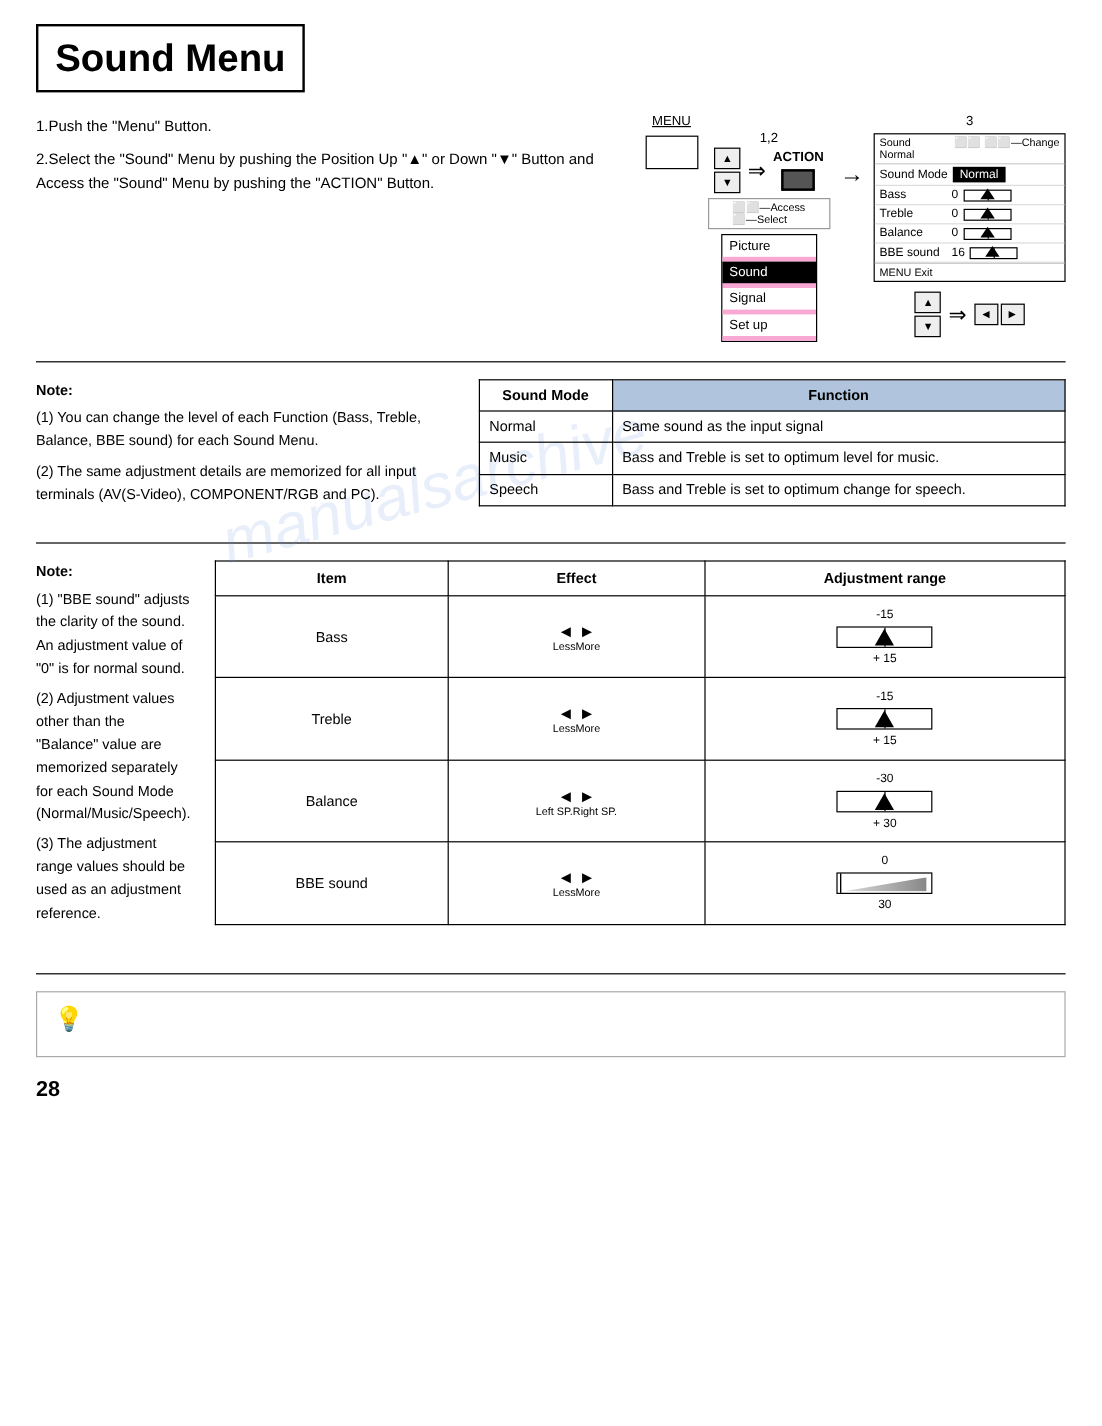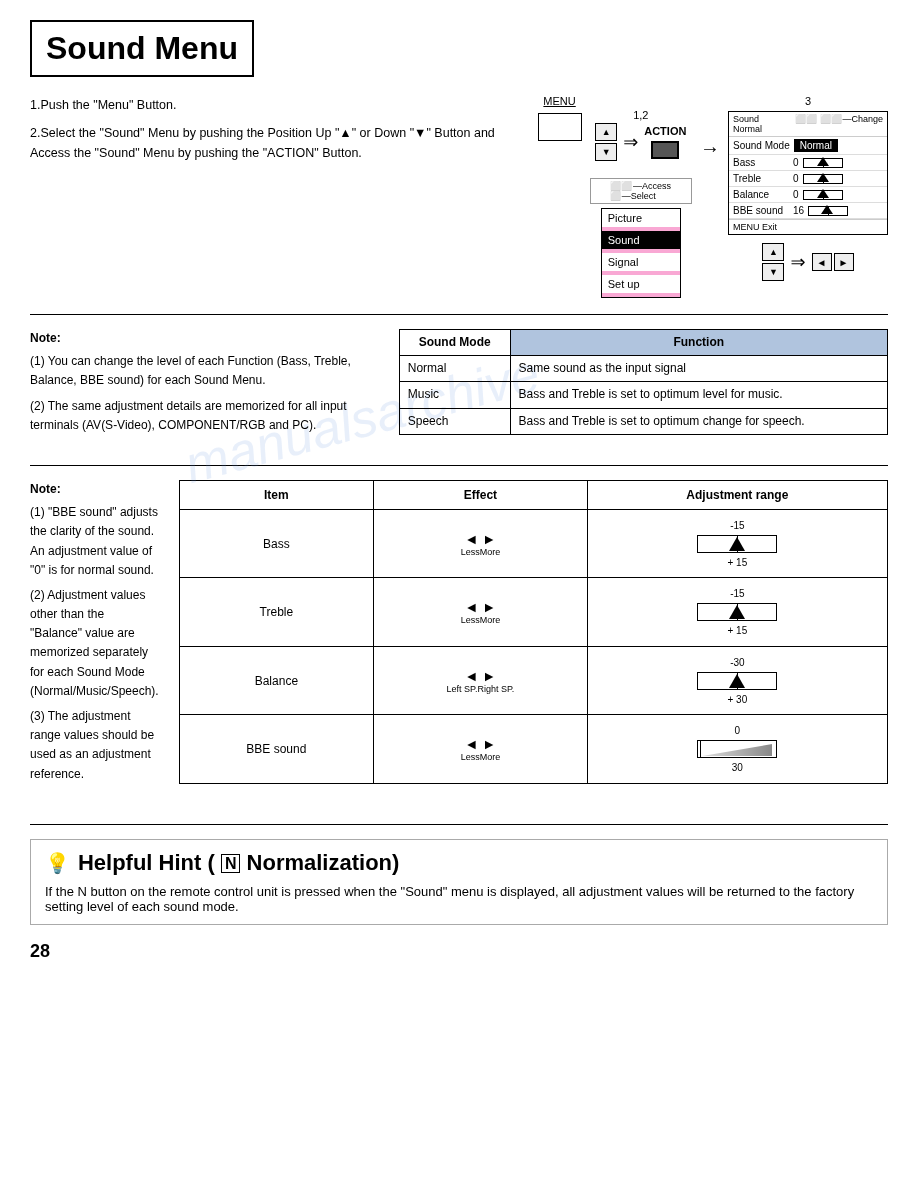--- a/index.html
+++ b/index.html
@@ -342,21 +342,21 @@
         </div>
 
         <span class="double-arrow">⇒</span>
 
         <div class="action-block">
           <span class="action-label">ACTION</span>
           <div class="action-rect"></div>
         </div>
       </div>
 
-      <div style="font-size:9px;border:1px solid #999;padding:2px 20px;margin-top:15px;min-width:90px;">
+      <div style="font-size:9px;border:1px solid #999;padding:2px 20px;margin-top:2px;min-width:90px;">
         <div>⬜⬜—<span>Access</span></div>
         <div>⬜—<span>Select</span></div>
       </div>
 
       <div class="menu-list-box" style="margin-top:2px;">
         <div class="menu-list-item">Picture</div>
         <div class="menu-list-item selected">Sound</div>
         <div class="menu-list-item">Signal</div>
         <div class="menu-list-item">Set up</div>
       </div>
@@ -568,25 +568,20 @@
   </tbody>
     </table>
 </div>
 
 <hr class="divider" style="margin-top:40px;">
 
 
 <div class="helpful-hint-section">
   <div class="helpful-hint-title">
     <span class="hint-icon">💡</span>
-    <strong>Helpful Hint (
-      <span style="border:1px solid #000;padding:0 3px;font-size:16px;vertical-align:middle;">N</span>
-      Normalization)
-    </strong>
   </div>
-  <p>If the N button on the remote control unit is pressed when the "Sound" menu is displayed, all adjustment values will be returned to the factory setting level of each sound mode.</p>
 </div>
 
 
 <div class="page-number" style="margin-top:16px;">28</div>
 
 
 
 
 </body></html>

